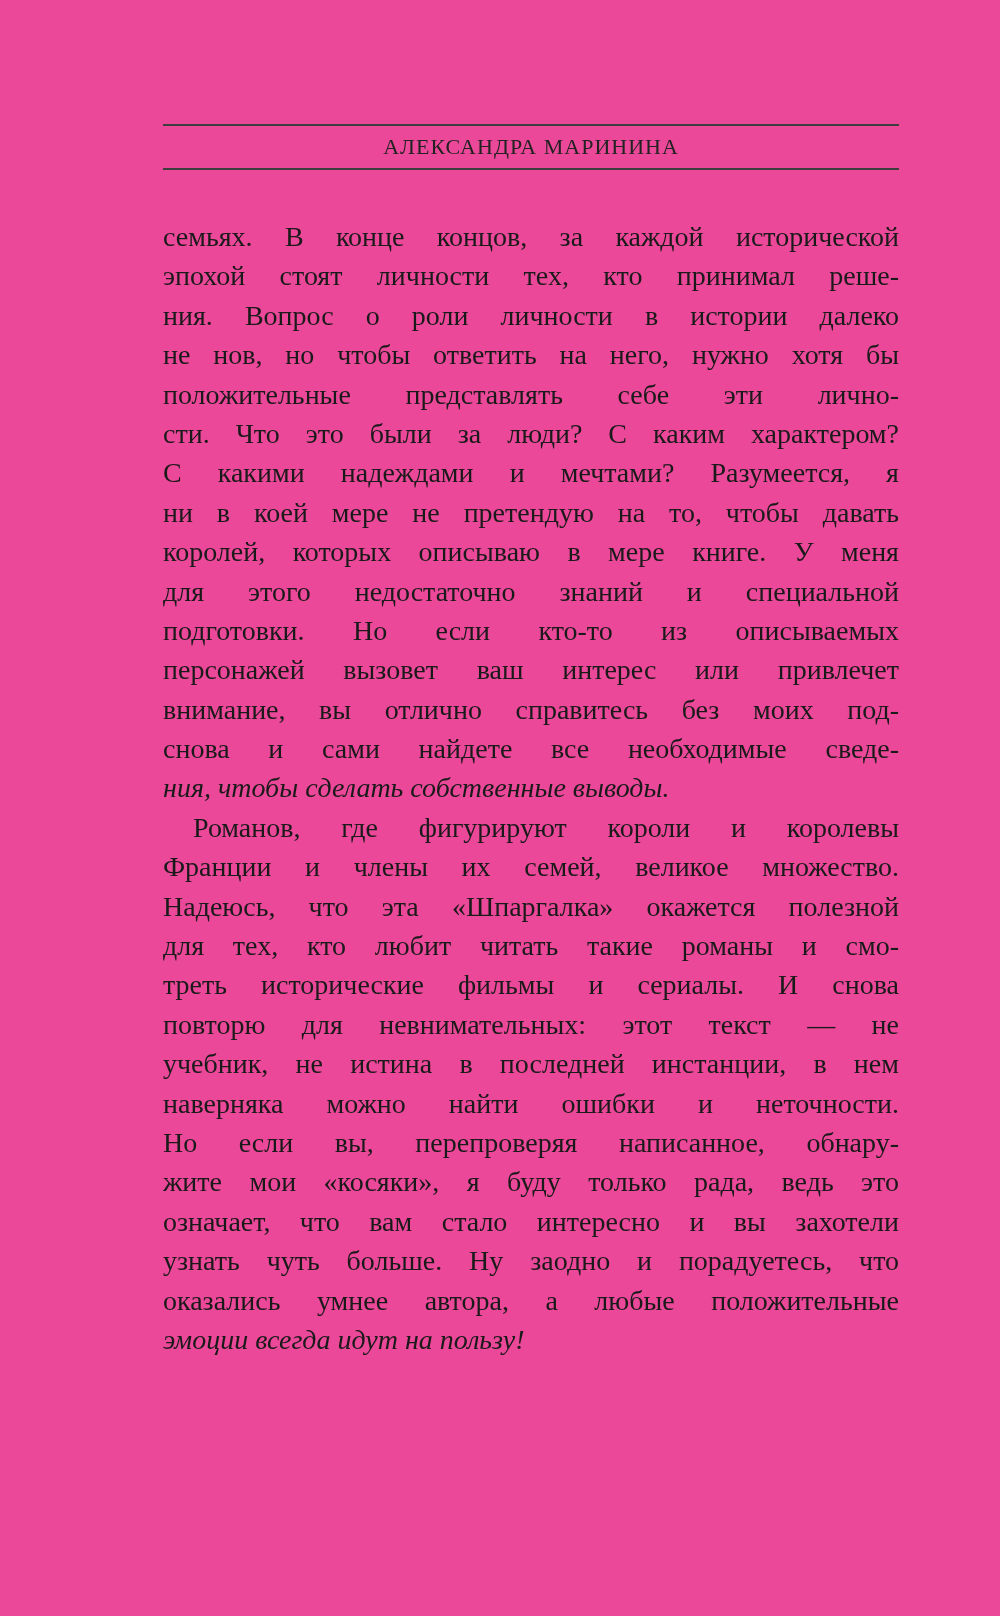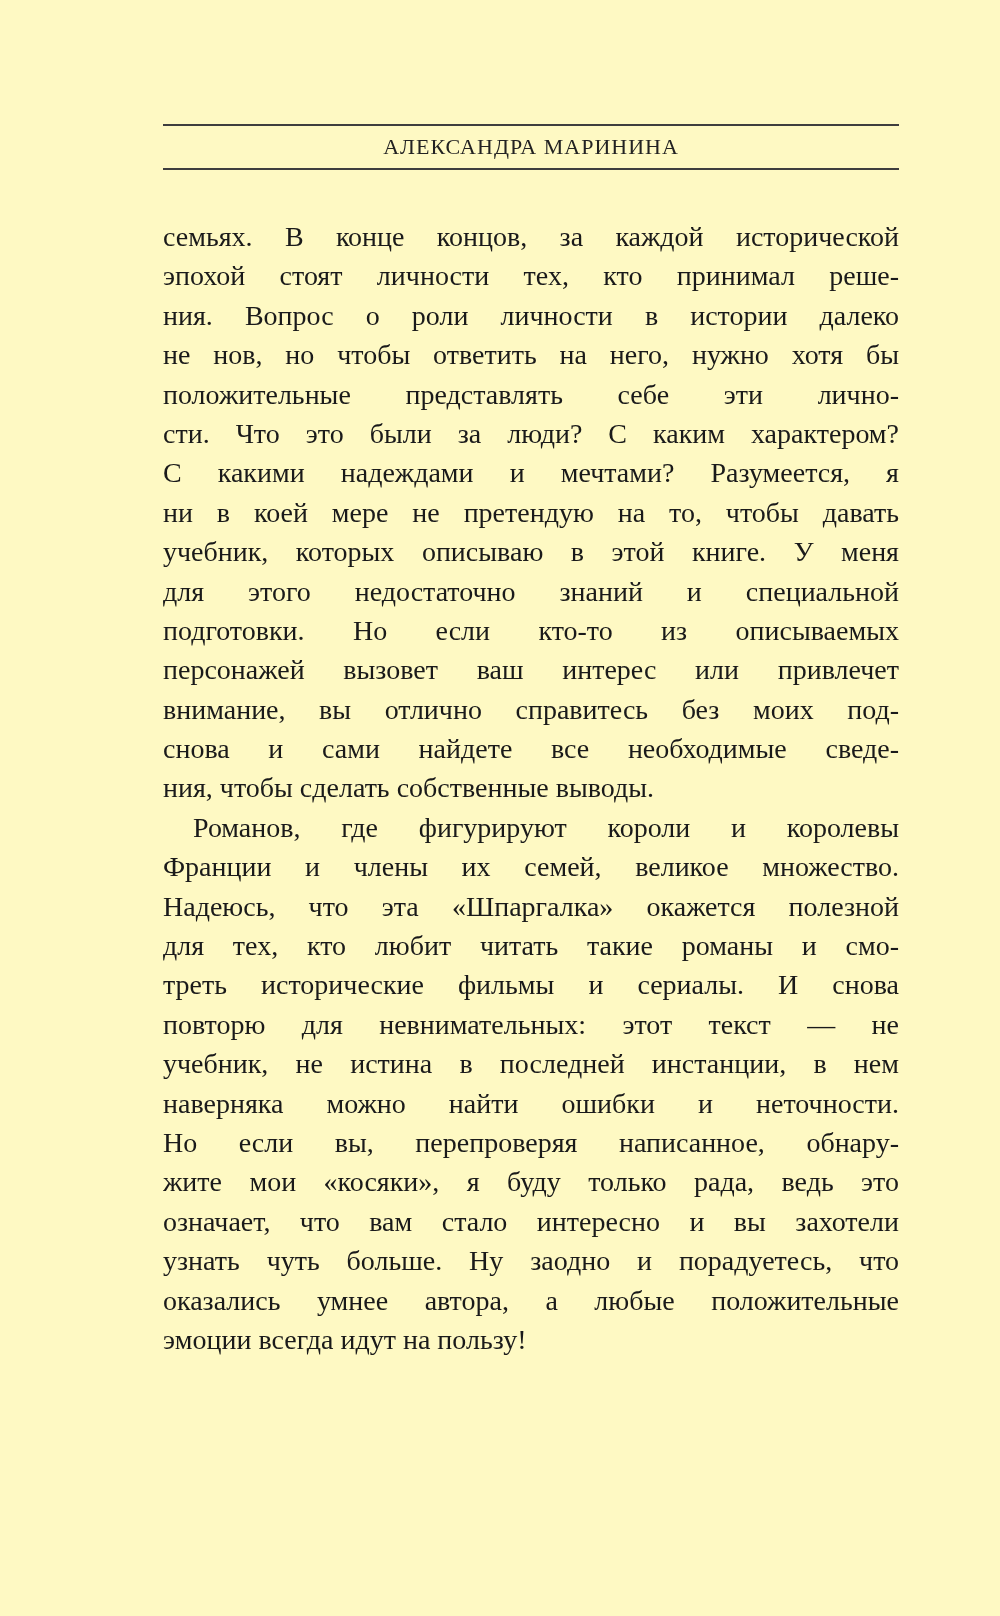--- a/index.html
+++ b/index.html
@@ -4,21 +4,21 @@
 <style>
   html, body {
     margin: 0;
     padding: 0;
     background: #ffffff;
   }
   .page {
     position: relative;
     width: 1000px;
     height: 1616px;
-    background: #fef9c3;
+    background: #ec4899;
     overflow: hidden;
     font-family: "Liberation Serif", "DejaVu Serif", serif;
     color: #1a1a1a;
   }
   .content {
     width: 736px;
     margin-left: 163px;
   }
   .running-head {
     margin-top: 124px;
@@ -44,20 +44,21 @@
     margin: 0;
   }
   .line {
     text-align: justify;
     text-align-last: justify;
     height: 39.4px;
     overflow: hidden;
   }
   .line.last {
     text-align-last: left;
+    font-style: italic;
   }
   .line.indent {
     text-indent: 30px;
   }
 </style>
 </head>
 <body>
 
 <div class="page">
   <div class="content">
@@ -67,21 +68,21 @@
     <div class="page-body">
         <div class="paragraph">
           <div class="line">семьях. В конце концов, за каждой исторической</div>
           <div class="line">эпохой стоят личности тех, кто принимал реше-</div>
           <div class="line">ния. Вопрос о роли личности в истории далеко</div>
           <div class="line">не нов, но чтобы ответить на него, нужно хотя бы</div>
           <div class="line">положительные представлять себе эти лично-</div>
           <div class="line">сти. Что это были за люди? С каким характером?</div>
           <div class="line">С какими надеждами и мечтами? Разумеется, я</div>
           <div class="line">ни в коей мере не претендую на то, чтобы давать</div>
-          <div class="line">учебник, которых описываю в этой книге. У меня</div>
+          <div class="line">королей, которых описываю в мере книге. У меня</div>
           <div class="line">для этого недостаточно знаний и специальной</div>
           <div class="line">подготовки. Но если кто-то из описываемых</div>
           <div class="line">персонажей вызовет ваш интерес или привлечет</div>
           <div class="line">внимание, вы отлично справитесь без моих под-</div>
           <div class="line">снова и сами найдете все необходимые сведе-</div>
           <div class="line last">ния, чтобы сделать собственные выводы.</div>
         </div>
         <div class="paragraph">
           <div class="line indent">Романов, где фигурируют короли и королевы</div>
           <div class="line">Франции и члены их семей, великое множество.</div>

